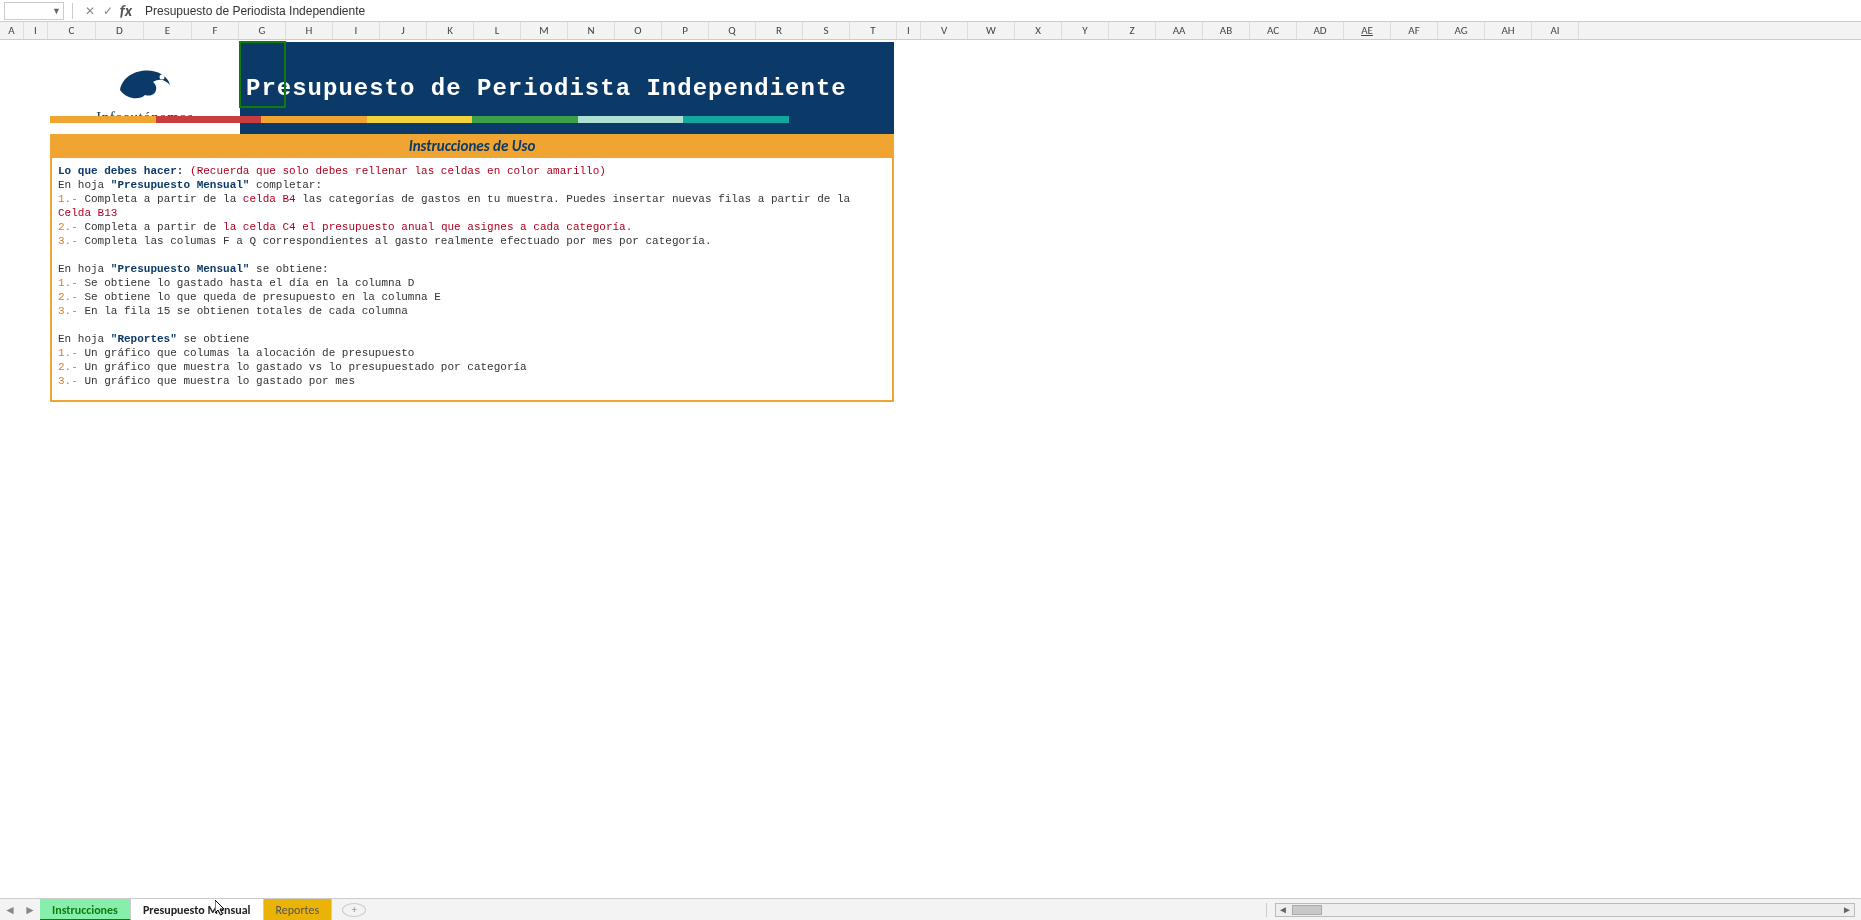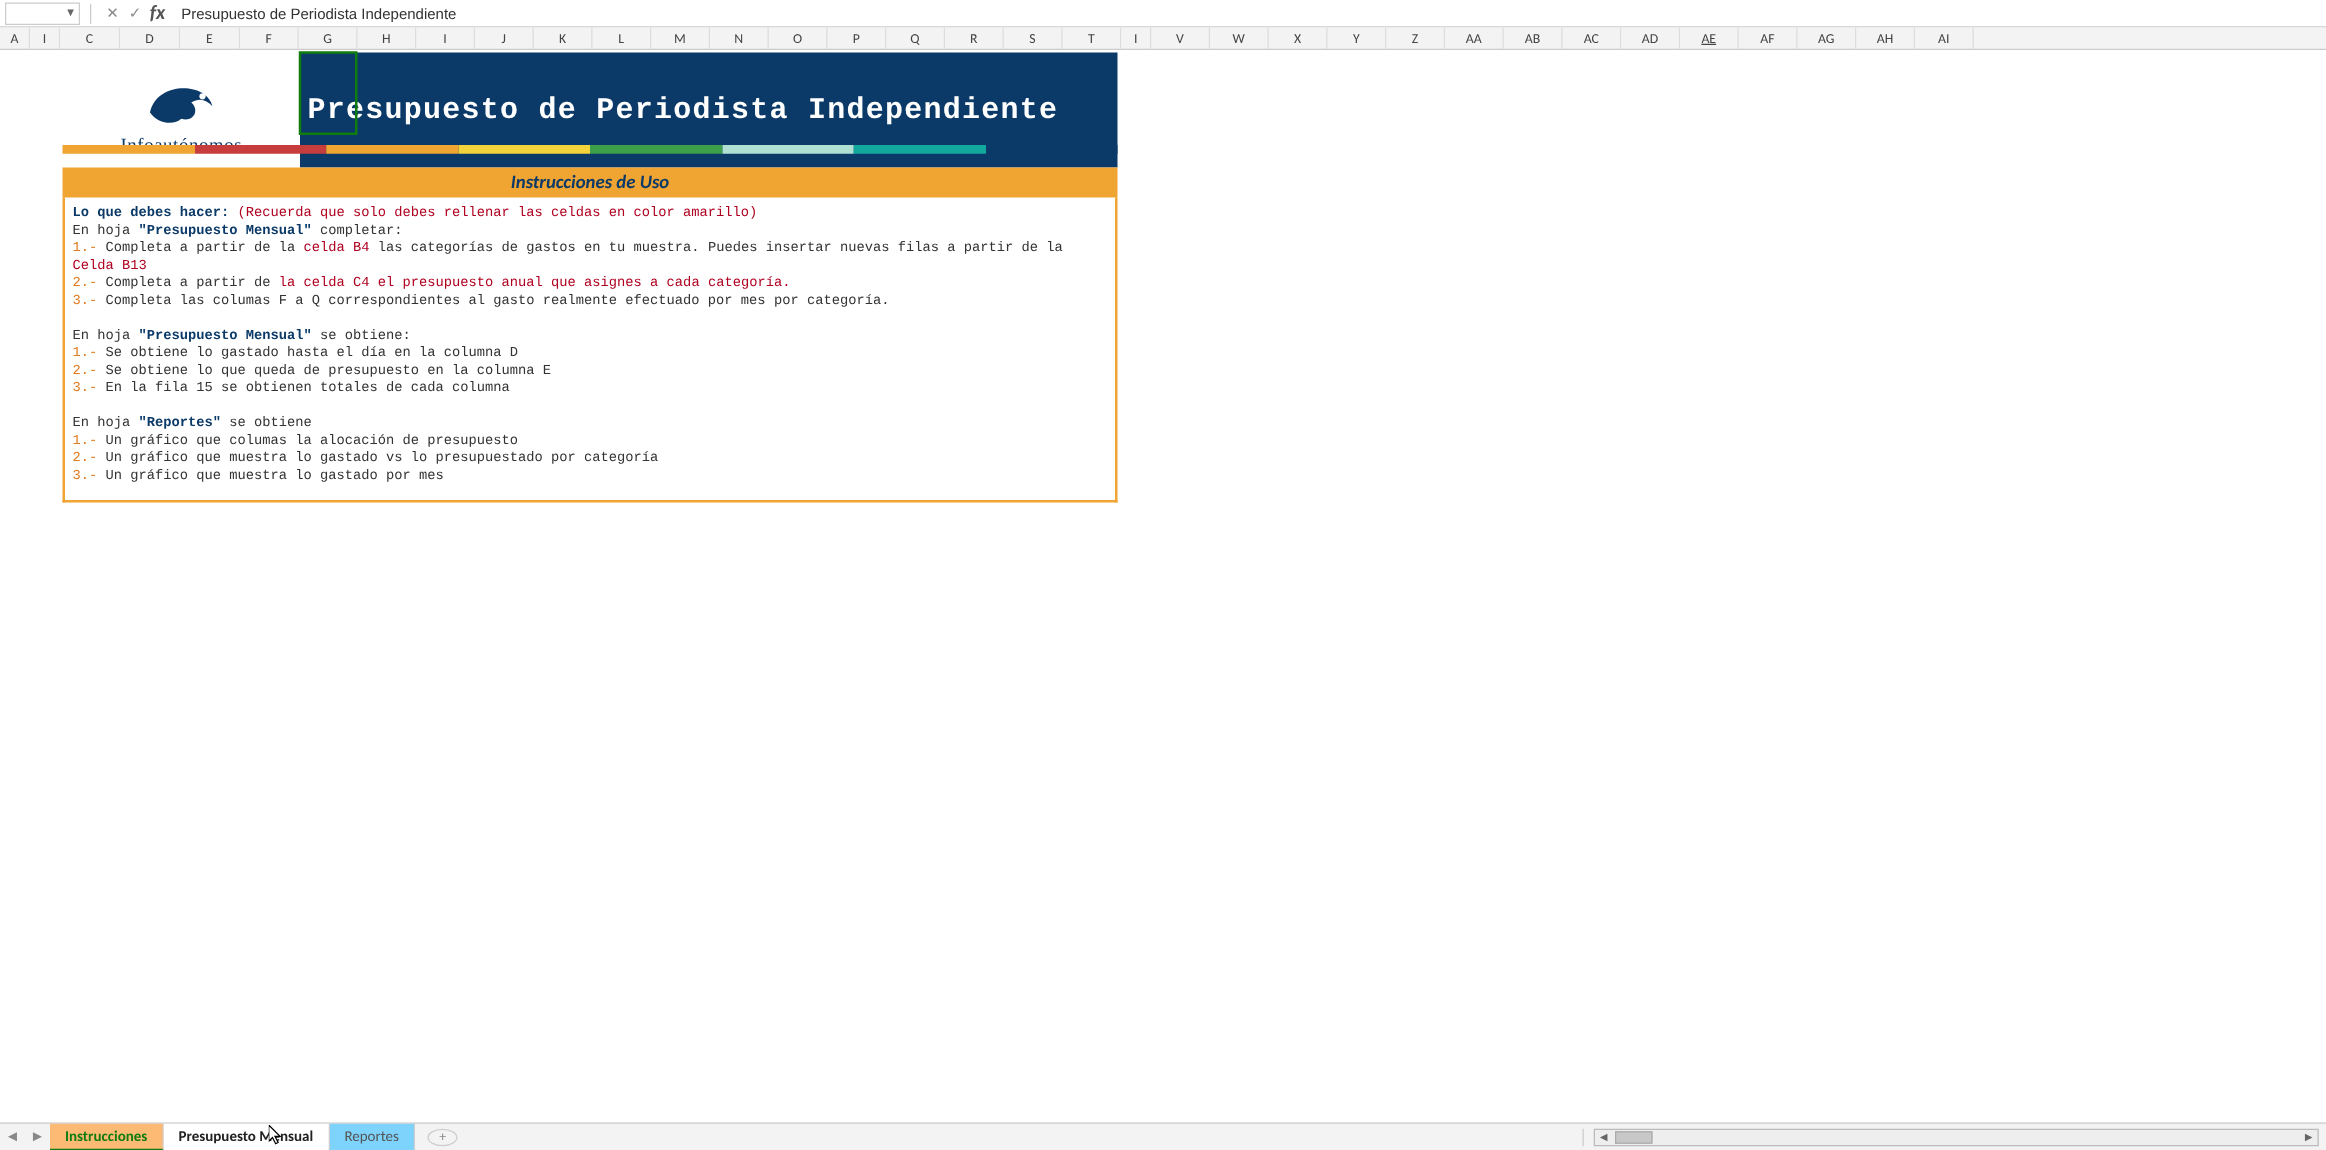--- a/index.html
+++ b/index.html
@@ -162,24 +162,24 @@
   .nav-arrow {
     width: 20px; text-align: center; color: #888; cursor: pointer;
   }
   .sheet-tab {
     height: 22px;
     padding: 0 12px;
     line-height: 22px;
     border-right: 1px solid #ccc;
     cursor: pointer;
     color: #555;
-    background: #7dd3fc;
+    background: #eab308;
   }
   .sheet-tab.active {
-    background: #fdba74;
+    background: #86efac;
     color: #107c10;
     font-weight: bold;
     border-bottom: 2px solid #107c10;
     text-align: right;
   }
   .sheet-tab.hover { font-weight: bold; color: #222; background: #fff; }
   .add-sheet {
     width: 24px; text-align: center; color: #888; cursor: pointer; border: 1px solid #ccc; border-radius: 50%; height: 14px; line-height: 12px; margin-left: 10px; font-size: 11px;
   }
   .bottom-sep { flex: 1; }

